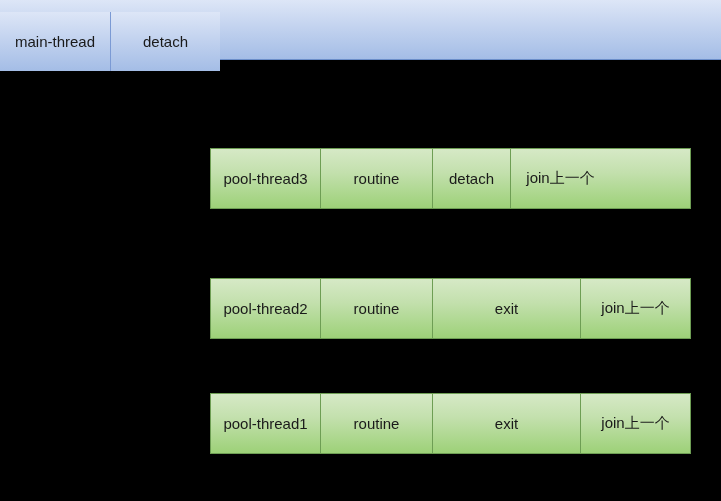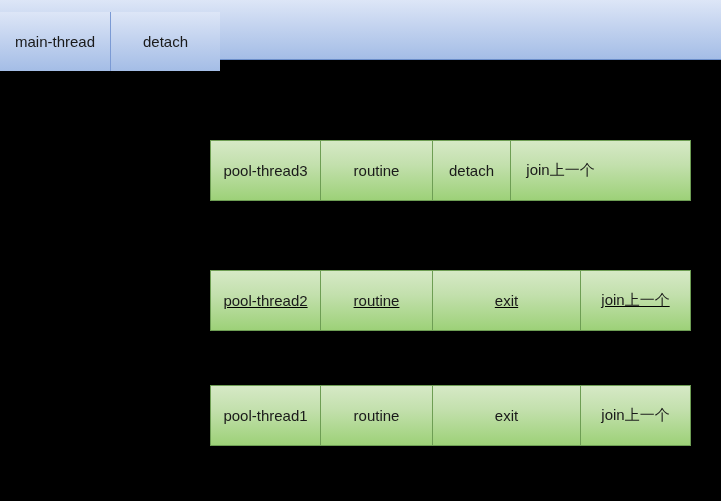--- a/index.html
+++ b/index.html
@@ -56,39 +56,40 @@
   .mc-w2 { width: 109px; }
   .mc-w3 { width: 501px; }
 
   
   .pool-bar {
     position: absolute;
     display: flex;
     box-sizing: border-box;
     border: 1px solid #6e9e54;
     background: linear-gradient(to bottom, #d6e9c6 0%, #c3e0ad 40%, #9dd178 100%);
+    margin-top: 8px;
   }
   .pool-cell {
     box-sizing: border-box;
     height: 100%;
     display: flex;
     align-items: center;
     justify-content: center;
     font-size: 15px;
     color: #1a1a1a;
     border-right: 1px solid #6e9e54;
     white-space: nowrap;
   }
   .pool-cell:last-child {
     border-right: none;
   }
 
   
   .row-3 { left: 210px; top: 140px; width: 481px; height: 61px; }
-  .row-2 { left: 210px; top: 270px; width: 481px; height: 61px; text-decoration: underline; }
+  .row-2 { left: 210px; top: 270px; width: 481px; height: 61px; }
   .row-1 { left: 210px; top: 385px; width: 481px; height: 61px; }
 
   
   .r3-c0 { width: 110px; }
   .r3-c1 { width: 112px; }
   .r3-c2 { width: 78px; }
   .r3-c3 { width: 80px; }
   .r3-c4 { width: 99px; }
 
   

